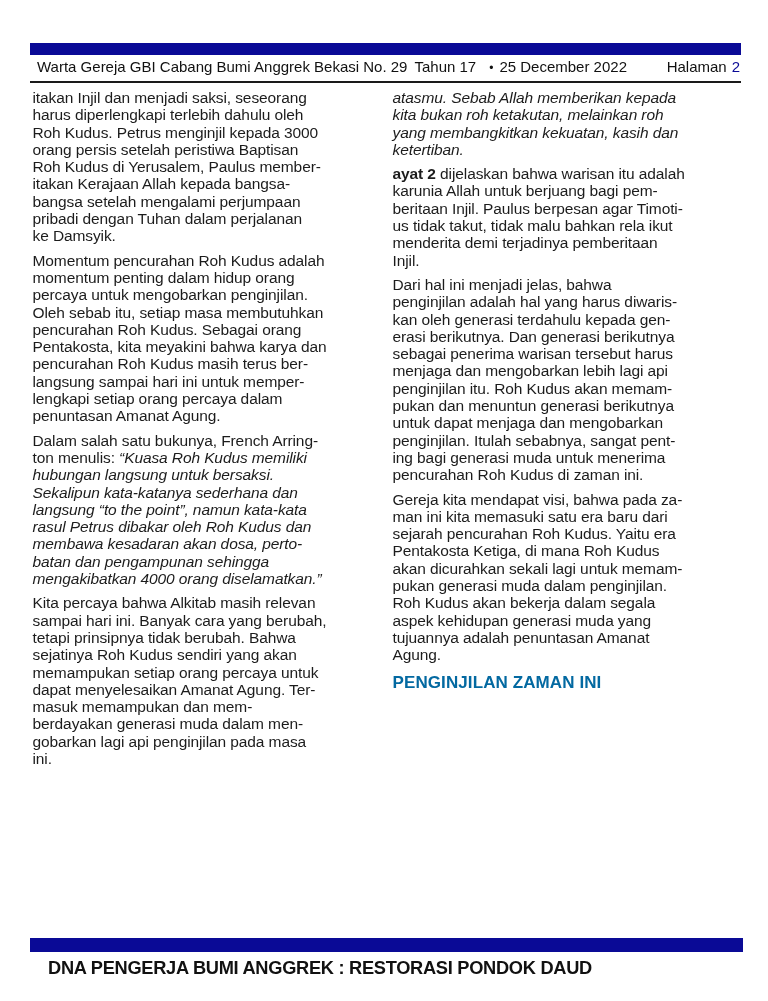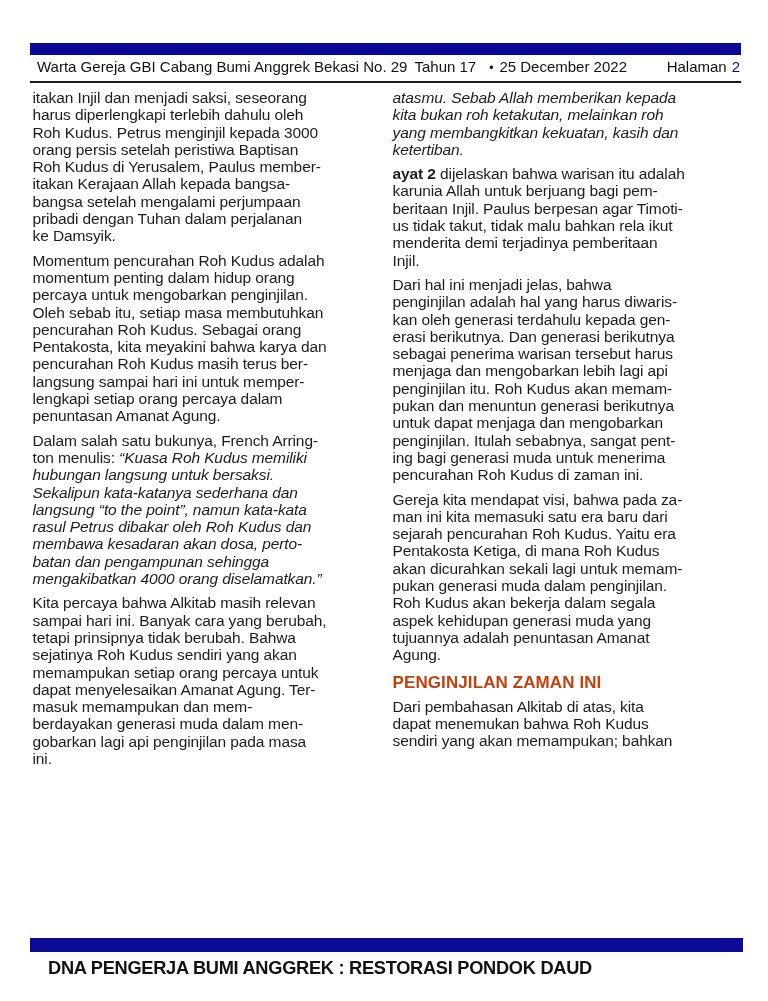--- a/index.html
+++ b/index.html
@@ -48,21 +48,21 @@
     white-space: pre-line;
     letter-spacing: -0.1px;
   }
   .italic { font-style: italic; }
   .bold { font-weight: bold; }
   .section-heading {
     margin: 9px 0 5px 0;
     font-size: 17px;
     font-weight: bold;
     letter-spacing: 0.1px;
-    color: #c2410c;
+    color: #0369a1;
   }
   .footer-text {
     position: absolute;
     left: 48px; top: 957px;
     font-size: 19px;
     font-weight: bold;
     color: #111;
     letter-spacing: -0.3px;
     transform: scaleX(0.96);
     transform-origin: left;
@@ -151,20 +151,17 @@
 man ini kita memasuki satu era baru dari
 sejarah pencurahan Roh Kudus. Yaitu era
 Pentakosta Ketiga, di mana Roh Kudus
 akan dicurahkan sekali lagi untuk memam-
 pukan generasi muda dalam penginjilan.
 Roh Kudus akan bekerja dalam segala
 aspek kehidupan generasi muda yang
 tujuannya adalah penuntasan Amanat
 Agung.</p>
     <div class="section-heading">PENGINJILAN ZAMAN INI</div>
-    <p class="para">Dari pembahasan Alkitab di atas, kita
-dapat menemukan bahwa Roh Kudus
-sendiri yang akan memampukan; bahkan</p>
   </div>
 </div>
 
 <div class="accent-bar bottom"></div>
 <div class="footer-text">DNA PENGERJA BUMI ANGGREK : RESTORASI PONDOK DAUD</div>
 
 </body></html>

